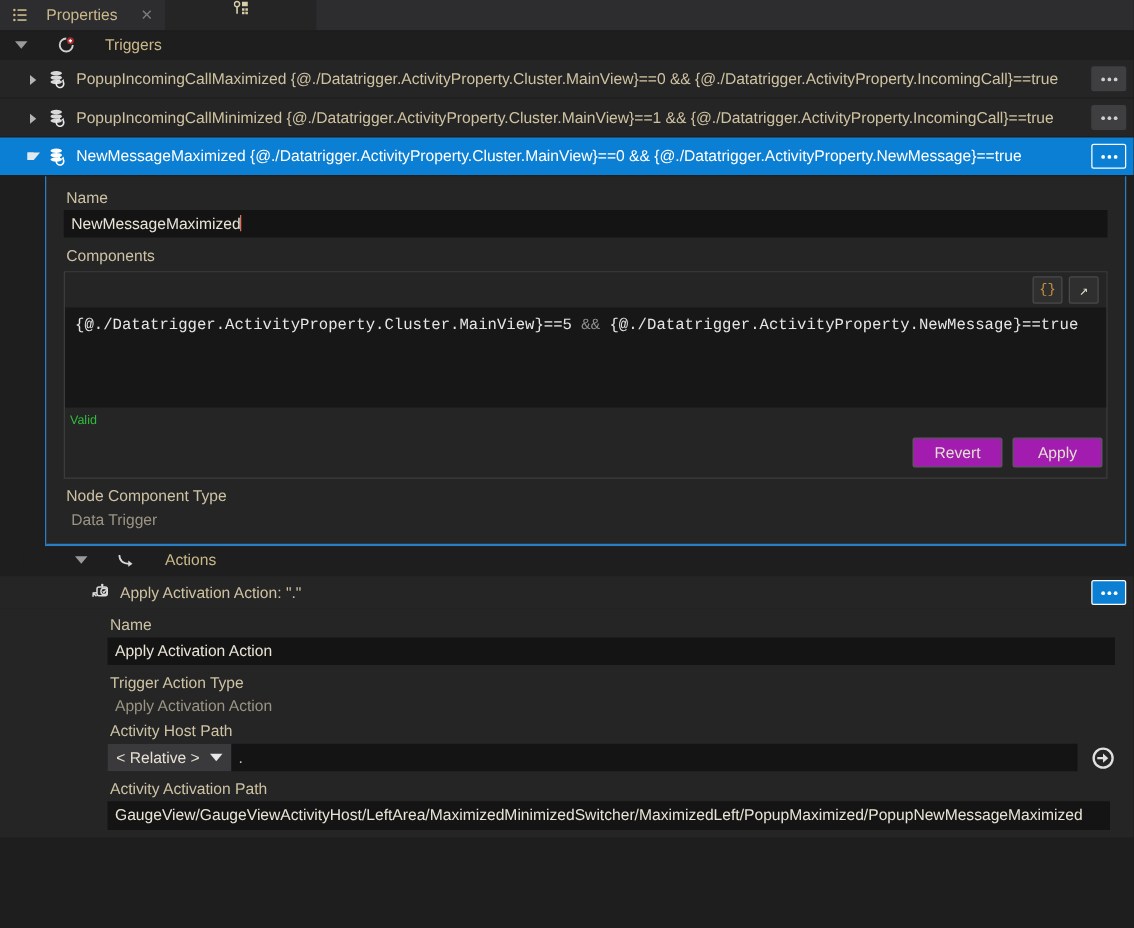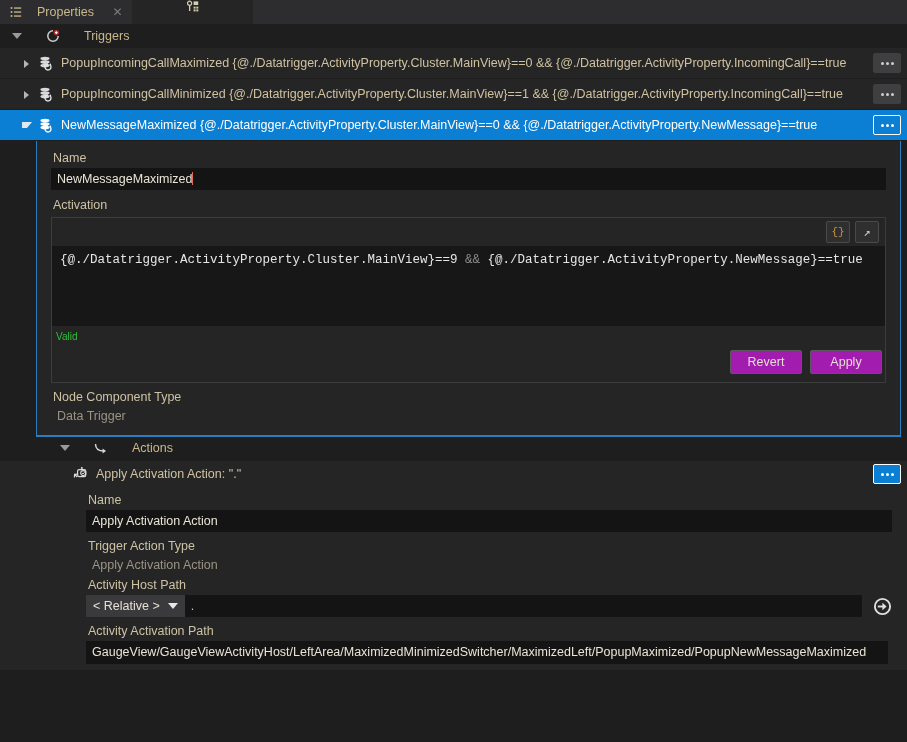--- a/index.html
+++ b/index.html
@@ -494,28 +494,28 @@
           <i></i>
         </span>
     </div>
 
     <div class="detail-panel">
       <div class="detail-inner">
 
         <div class="field-label">Name</div>
         <div class="text-input"><span>NewMessageMaximized</span><span class="caret"></span></div>
 
-        <div class="field-label" style="padding-top:8px">Activation</div>
+        <div class="field-label" style="padding-top:8px">Components</div>
 
         <div class="expr-box">
           <div class="expr-toolbar">
             <span class="mini-btn">{}</span>
             <span class="mini-btn arrow">↗</span>
           </div>
-          <div class="expr-area"><span>{@./Datatrigger.ActivityProperty.Cluster.MainView}==9 </span><span class="op">&amp;&amp;</span><span> {@./Datatrigger.ActivityProperty.NewMessage}==true</span></div>
+          <div class="expr-area"><span>{@./Datatrigger.ActivityProperty.Cluster.MainView}==5 </span><span class="op">&amp;&amp;</span><span> {@./Datatrigger.ActivityProperty.NewMessage}==true</span></div>
           <div class="validity">Valid</div>
           <div class="btn-row">
             <span class="btn">Revert</span>
             <span class="btn">Apply</span>
           </div>
         </div>
 
         <div class="field-label" style="padding-top:7px">Node Component Type</div>
         <div class="readonly-val">Data Trigger</div>
 

